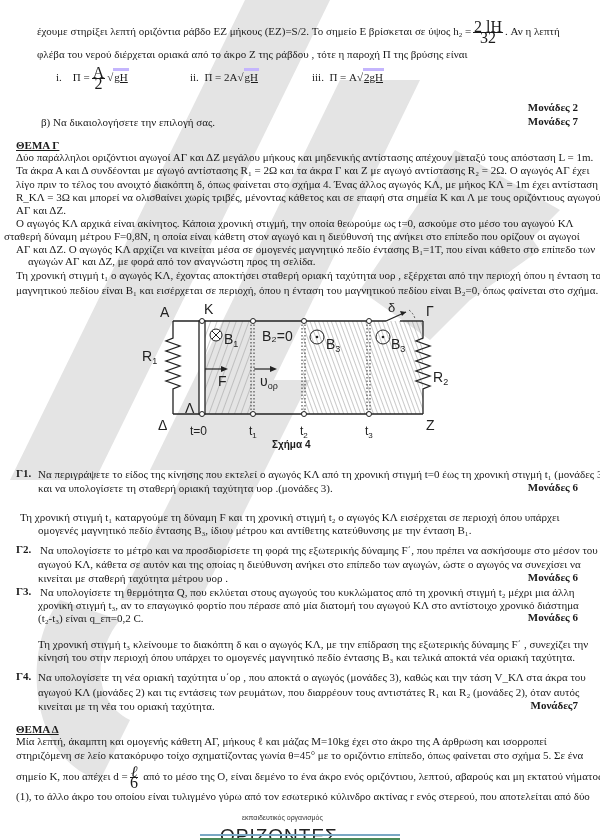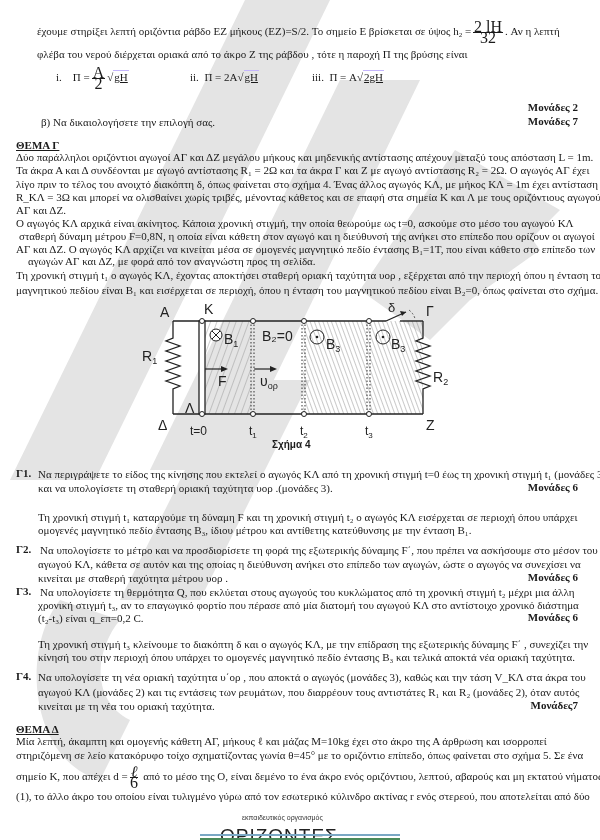--- a/index.html
+++ b/index.html
@@ -8,21 +8,21 @@
   .watermark { position: absolute; left: 0; top: 0; width: 600px; height: 840px; pointer-events: none; z-index: 0; }
   .page { position: absolute; left: 0; top: 0; width: 600px; height: 612px; z-index: 1; }
   .p { position: absolute; font-size: 11px; line-height: 14px; white-space: nowrap; }
   .u { text-decoration: underline; font-weight: bold; }
   .right { position: absolute; right: 22px; font-size: 11px; font-weight: bold; white-space: nowrap; }
   sub { font-size: 7px; vertical-align: -2px; line-height: 0; }
   .frac { display: inline-block; vertical-align: middle; text-align: center; font-size: 16px; line-height: 10px; margin: 0 2px; }
   .frac .num { display: block; border-bottom: 1px solid #1a1a1a; padding: 0 1px; }
   .frac .den { display: block; }
   .it { font-style: italic; }
-  .sq { border-top: 1px solid #c4b5fd; padding: 0 1px; text-decoration: underline; }
+  .sq { border-top: 3px solid #c4b5fd; padding: 0 1px; text-decoration: underline; }
   .qnum { position: absolute; left: 16px; font-weight: bold; font-size: 11px; }
   .diagram { position: absolute; left: 130px; top: 296px; }
   .fig-caption { position: absolute; left: 272px; top: 439px; font-family: "Liberation Sans", "DejaVu Sans", sans-serif; font-size: 10px; font-weight: bold; }
   .logo { position: absolute; left: 190px; top: 814px; width: 220px; height: 26px; }
   .logo-tag { position: absolute; left: 52px; top: 0; font-family: "Liberation Sans", sans-serif; font-size: 7px; color: #333; }
   .logo-title { position: absolute; left: 30px; top: 11px; font-family: "Liberation Sans", sans-serif; font-size: 19px; letter-spacing: 1px; color: #222; }
   .logo-line1 { position: absolute; left: 10px; top: 20px; width: 200px; height: 2px; background: #7aa8c4; }
   .logo-line2 { position: absolute; left: 10px; top: 24px; width: 200px; height: 2px; background: #4a8a5a; }
 </style>
 </head>
@@ -60,21 +60,21 @@
   <div class="p" style="left:41px; top:115px;">β) Να δικαιολογήσετε την επιλογή σας.</div>
   <div class="right" style="top:115px;">Μονάδες 7</div>
 
   <div class="p u" style="left:16px; top:138px;">ΘΕΜΑ Γ</div>
   <div class="p" style="left:16px; top:150px;">Δύο παράλληλοι οριζόντιοι αγωγοί ΑΓ και ΔΖ μεγάλου μήκους και μηδενικής αντίστασης απέχουν μεταξύ τους απόσταση L = 1m.</div>
   <div class="p" style="left:16px; top:163px;">Τα άκρα Α και Δ συνδέονται με αγωγό αντίστασης R₁ = 2Ω και τα άκρα Γ και Ζ με αγωγό αντίστασης R₂ = 2Ω. Ο αγωγός ΑΓ έχει</div>
   <div class="p" style="left:16px; top:177px;">λίγο πριν το τέλος του ανοιχτό διακόπτη δ, όπως φαίνεται στο σχήμα 4. Ένας άλλος αγωγός ΚΛ, με μήκος ΚΛ = 1m έχει αντίσταση</div>
   <div class="p" style="left:16px; top:190px;">R_ΚΛ = 3Ω και μπορεί να ολισθαίνει χωρίς τριβές, μένοντας κάθετος και σε επαφή στα σημεία Κ και Λ με τους οριζόντιους αγωγούς</div>
   <div class="p" style="left:16px; top:203px;">ΑΓ και ΔΖ.</div>
   <div class="p" style="left:16px; top:216px;">Ο αγωγός ΚΛ αρχικά είναι ακίνητος. Κάποια χρονική στιγμή, την οποία θεωρούμε ως t=0, ασκούμε στο μέσο του αγωγού ΚΛ</div>
-  <div class="p" style="left:4px; top:229px;margin-left:15px;">σταθερή δύναμη μέτρου F=0,8N, η οποία είναι κάθετη στον αγωγό και η διεύθυνσή της ανήκει στο επίπεδο που ορίζουν οι αγωγοί</div>
+  <div class="p" style="left:4px; top:229px;">σταθερή δύναμη μέτρου F=0,8N, η οποία είναι κάθετη στον αγωγό και η διεύθυνσή της ανήκει στο επίπεδο που ορίζουν οι αγωγοί</div>
   <div class="p" style="left:16px; top:242px;">ΑΓ και ΔΖ. Ο αγωγός ΚΛ αρχίζει να κινείται μέσα σε ομογενές μαγνητικό πεδίο έντασης B₁=1T, που είναι κάθετο στο επίπεδο των</div>
   <div class="p" style="left:16px; top:254px;margin-left:12px;">αγωγών ΑΓ και ΔΖ, με φορά από τον αναγνώστη προς τη σελίδα.</div>
   <div class="p" style="left:16px; top:268px;">Τη χρονική στιγμή t₁ ο αγωγός ΚΛ, έχοντας αποκτήσει σταθερή οριακή ταχύτητα υορ , εξέρχεται από την περιοχή όπου η ένταση του</div>
   <div class="p" style="left:16px; top:283px;">μαγνητικού πεδίου είναι B₁ και εισέρχεται σε περιοχή, όπου η ένταση του μαγνητικού πεδίου είναι B₂=0, όπως φαίνεται στο σχήμα.</div>
 
   <svg class="diagram" width="350" height="150" viewBox="0 0 350 150">
     <defs>
       <pattern id="hatchA" patternUnits="userSpaceOnUse" width="6" height="6" patternTransform="rotate(20)">
         <line x1="0" y1="0" x2="0" y2="6" stroke="#888" stroke-width="0.8"></line>
       </pattern>
@@ -154,21 +154,21 @@
       <text x="235" y="139" font-size="12"><tspan>t</tspan><tspan font-size="8" dy="3">3</tspan></text>
     </g>
   </svg>
   <div class="fig-caption">Σχήμα 4</div>
 
   <div class="qnum" style="top:467px;">Γ1.</div>
   <div class="p" style="left:38px; top:467px;">Να περιγράψετε το είδος της κίνησης που εκτελεί ο αγωγός ΚΛ από τη χρονική στιγμή t=0 έως τη χρονική στιγμή t₁ (μονάδες 3)</div>
   <div class="p" style="left:38px; top:481px;">και να υπολογίσετε τη σταθερή οριακή ταχύτητα υορ .(μονάδες 3).</div>
   <div class="right" style="top:481px;">Μονάδες 6</div>
 
-  <div class="p" style="left:38px; top:510px;">Τη χρονική στιγμή t₁ καταργούμε τη δύναμη F και τη χρονική στιγμή t₂ ο αγωγός ΚΛ εισέρχεται σε περιοχή όπου υπάρχει</div>
+  <div class="p" style="left:20px; top:510px;">Τη χρονική στιγμή t₁ καταργούμε τη δύναμη F και τη χρονική στιγμή t₂ ο αγωγός ΚΛ εισέρχεται σε περιοχή όπου υπάρχει</div>
   <div class="p" style="left:38px; top:523px;text-align:center;">ομογενές μαγνητικό πεδίο έντασης  B₃, ίδιου μέτρου και αντίθετης κατεύθυνσης με την ένταση B₁.</div>
 
   <div class="qnum" style="top:543px;">Γ2.</div>
   <div class="p" style="left:40px; top:543px;">Να υπολογίσετε το μέτρο και να προσδιορίσετε τη φορά της εξωτερικής δύναμης F΄, που πρέπει να ασκήσουμε στο μέσον του</div>
   <div class="p" style="left:38px; top:557px;">αγωγού ΚΛ, κάθετα σε αυτόν και της οποίας η διεύθυνση ανήκει στο επίπεδο των αγωγών, ώστε ο αγωγός να συνεχίσει να</div>
   <div class="p" style="left:38px; top:571px;">κινείται με σταθερή ταχύτητα μέτρου υορ .</div>
   <div class="right" style="top:571px;">Μονάδες 6</div>
 
   <div class="qnum" style="top:585px;">Γ3.</div>
   <div class="p" style="left:40px; top:585px;">Να υπολογίσετε τη θερμότητα Q, που εκλύεται στους αγωγούς του κυκλώματος από τη χρονική στιγμή t₂ μέχρι μια άλλη</div>

